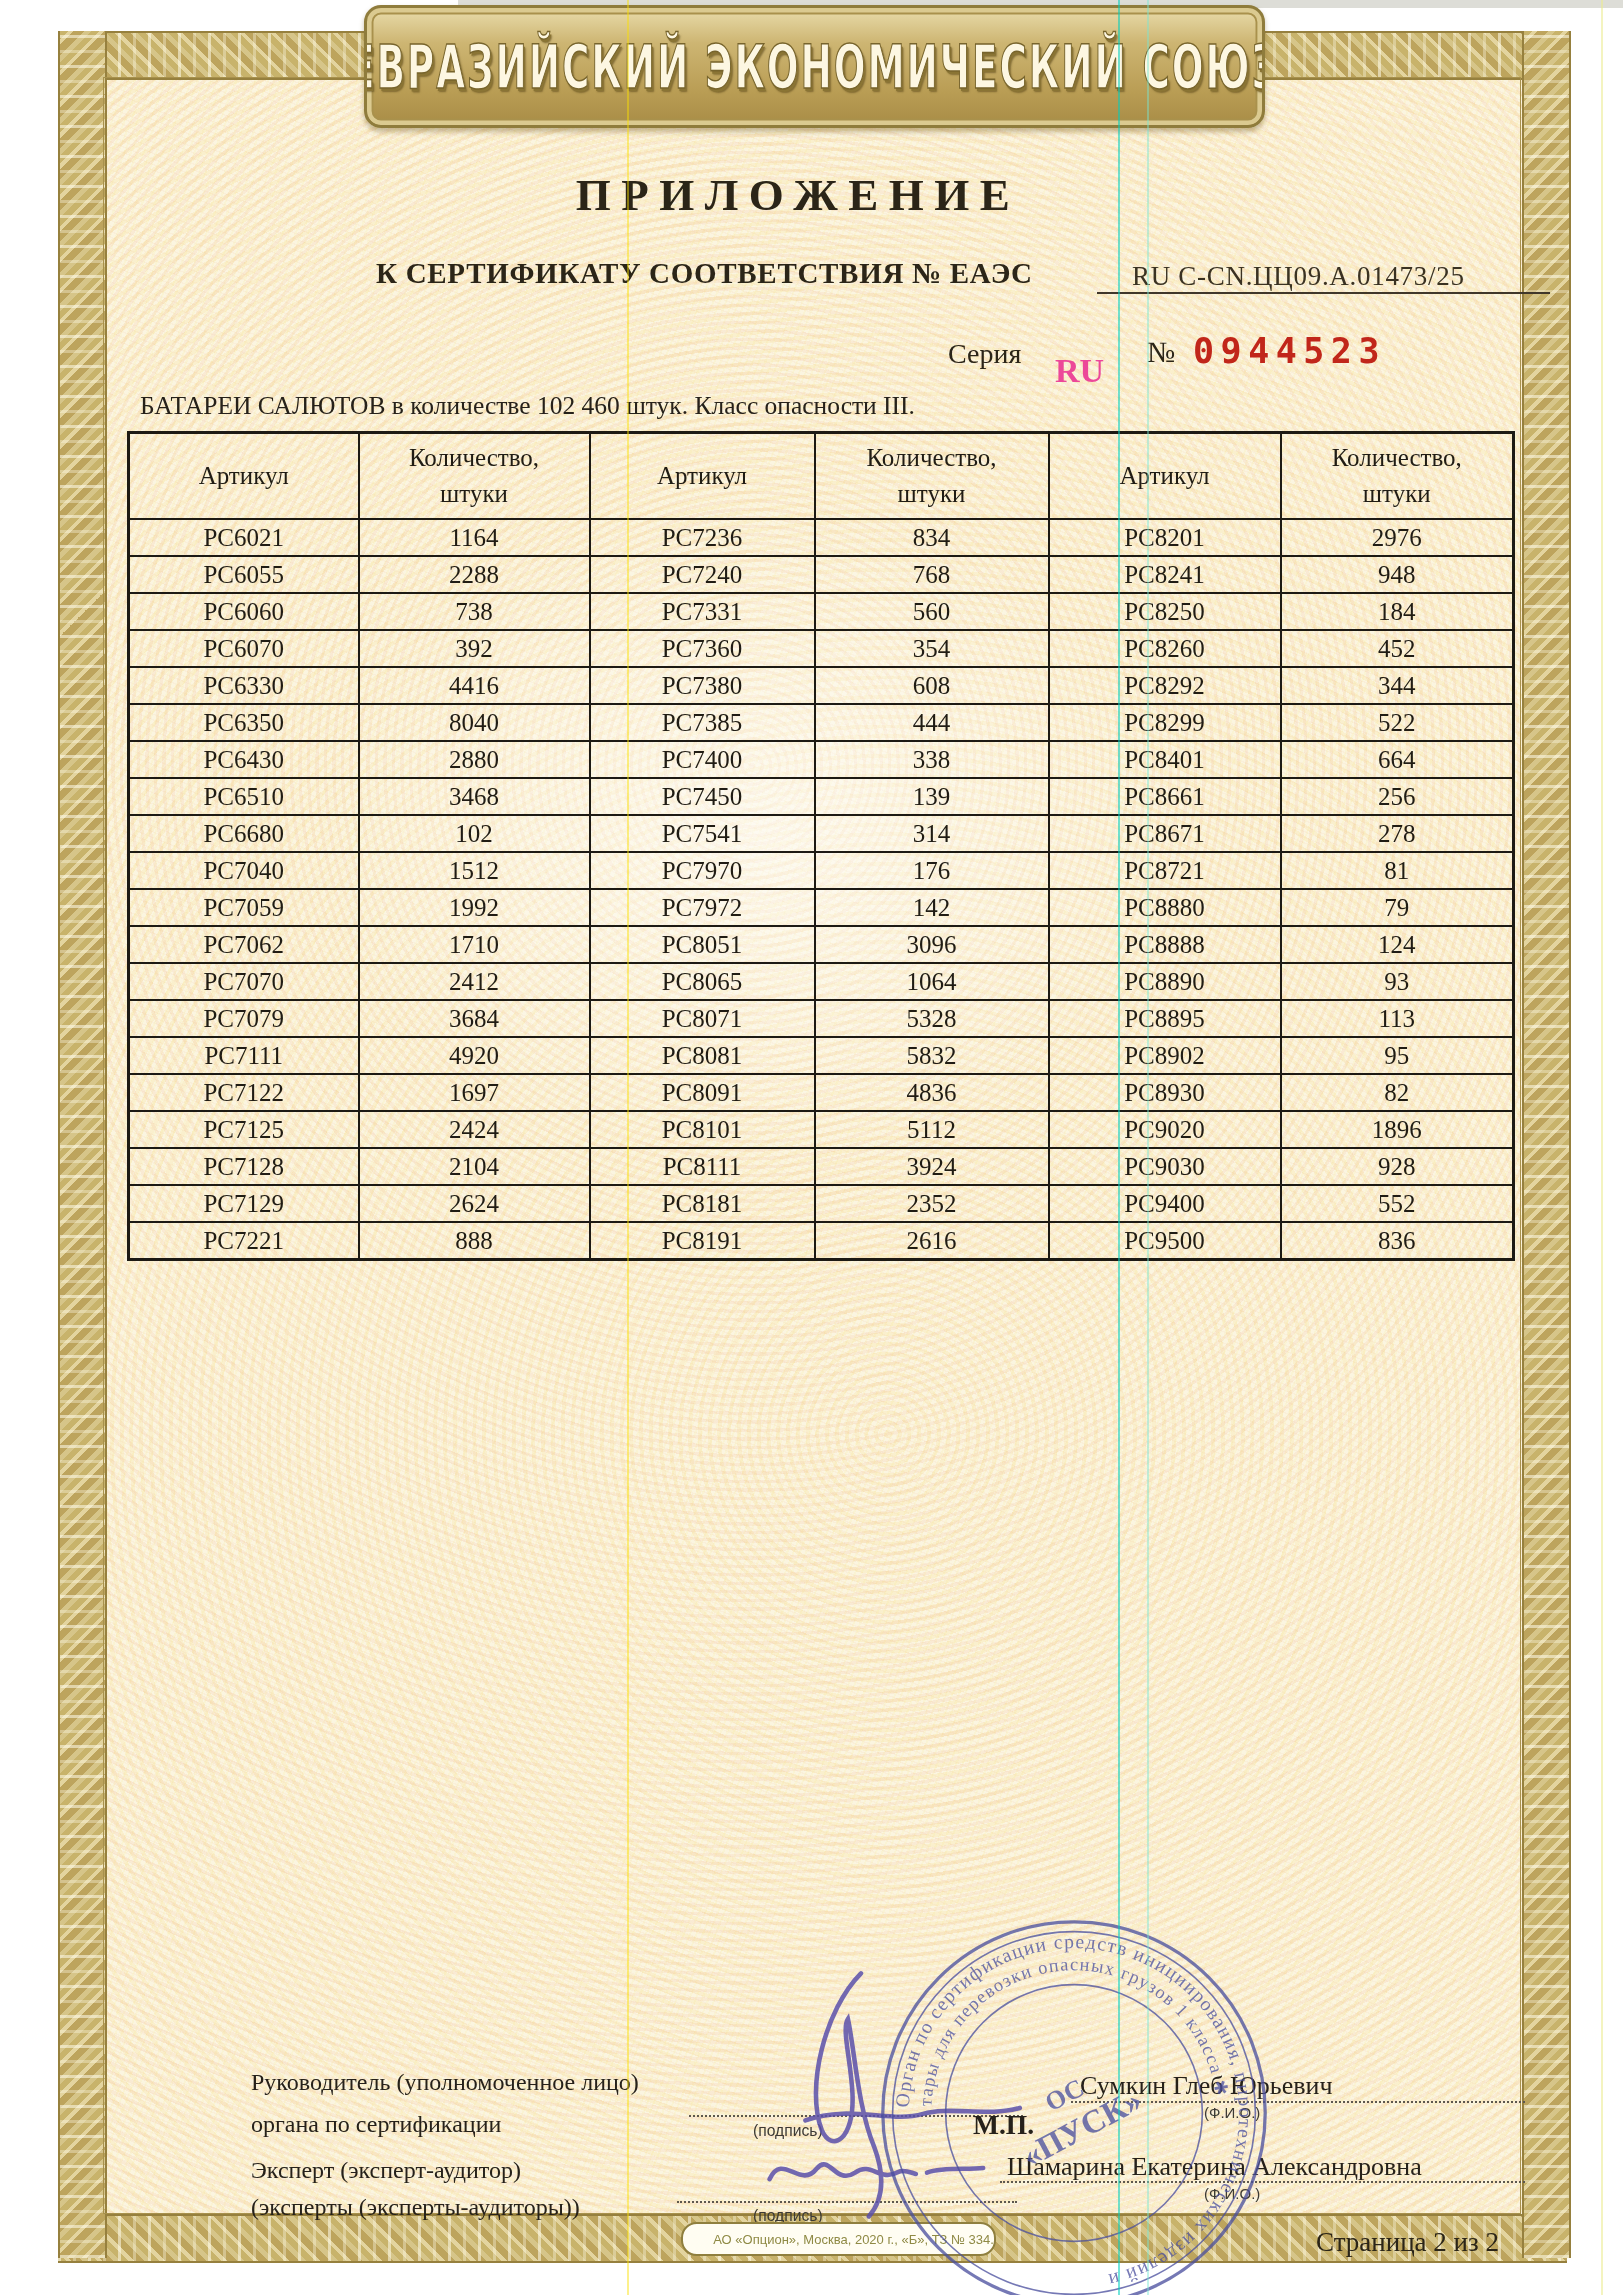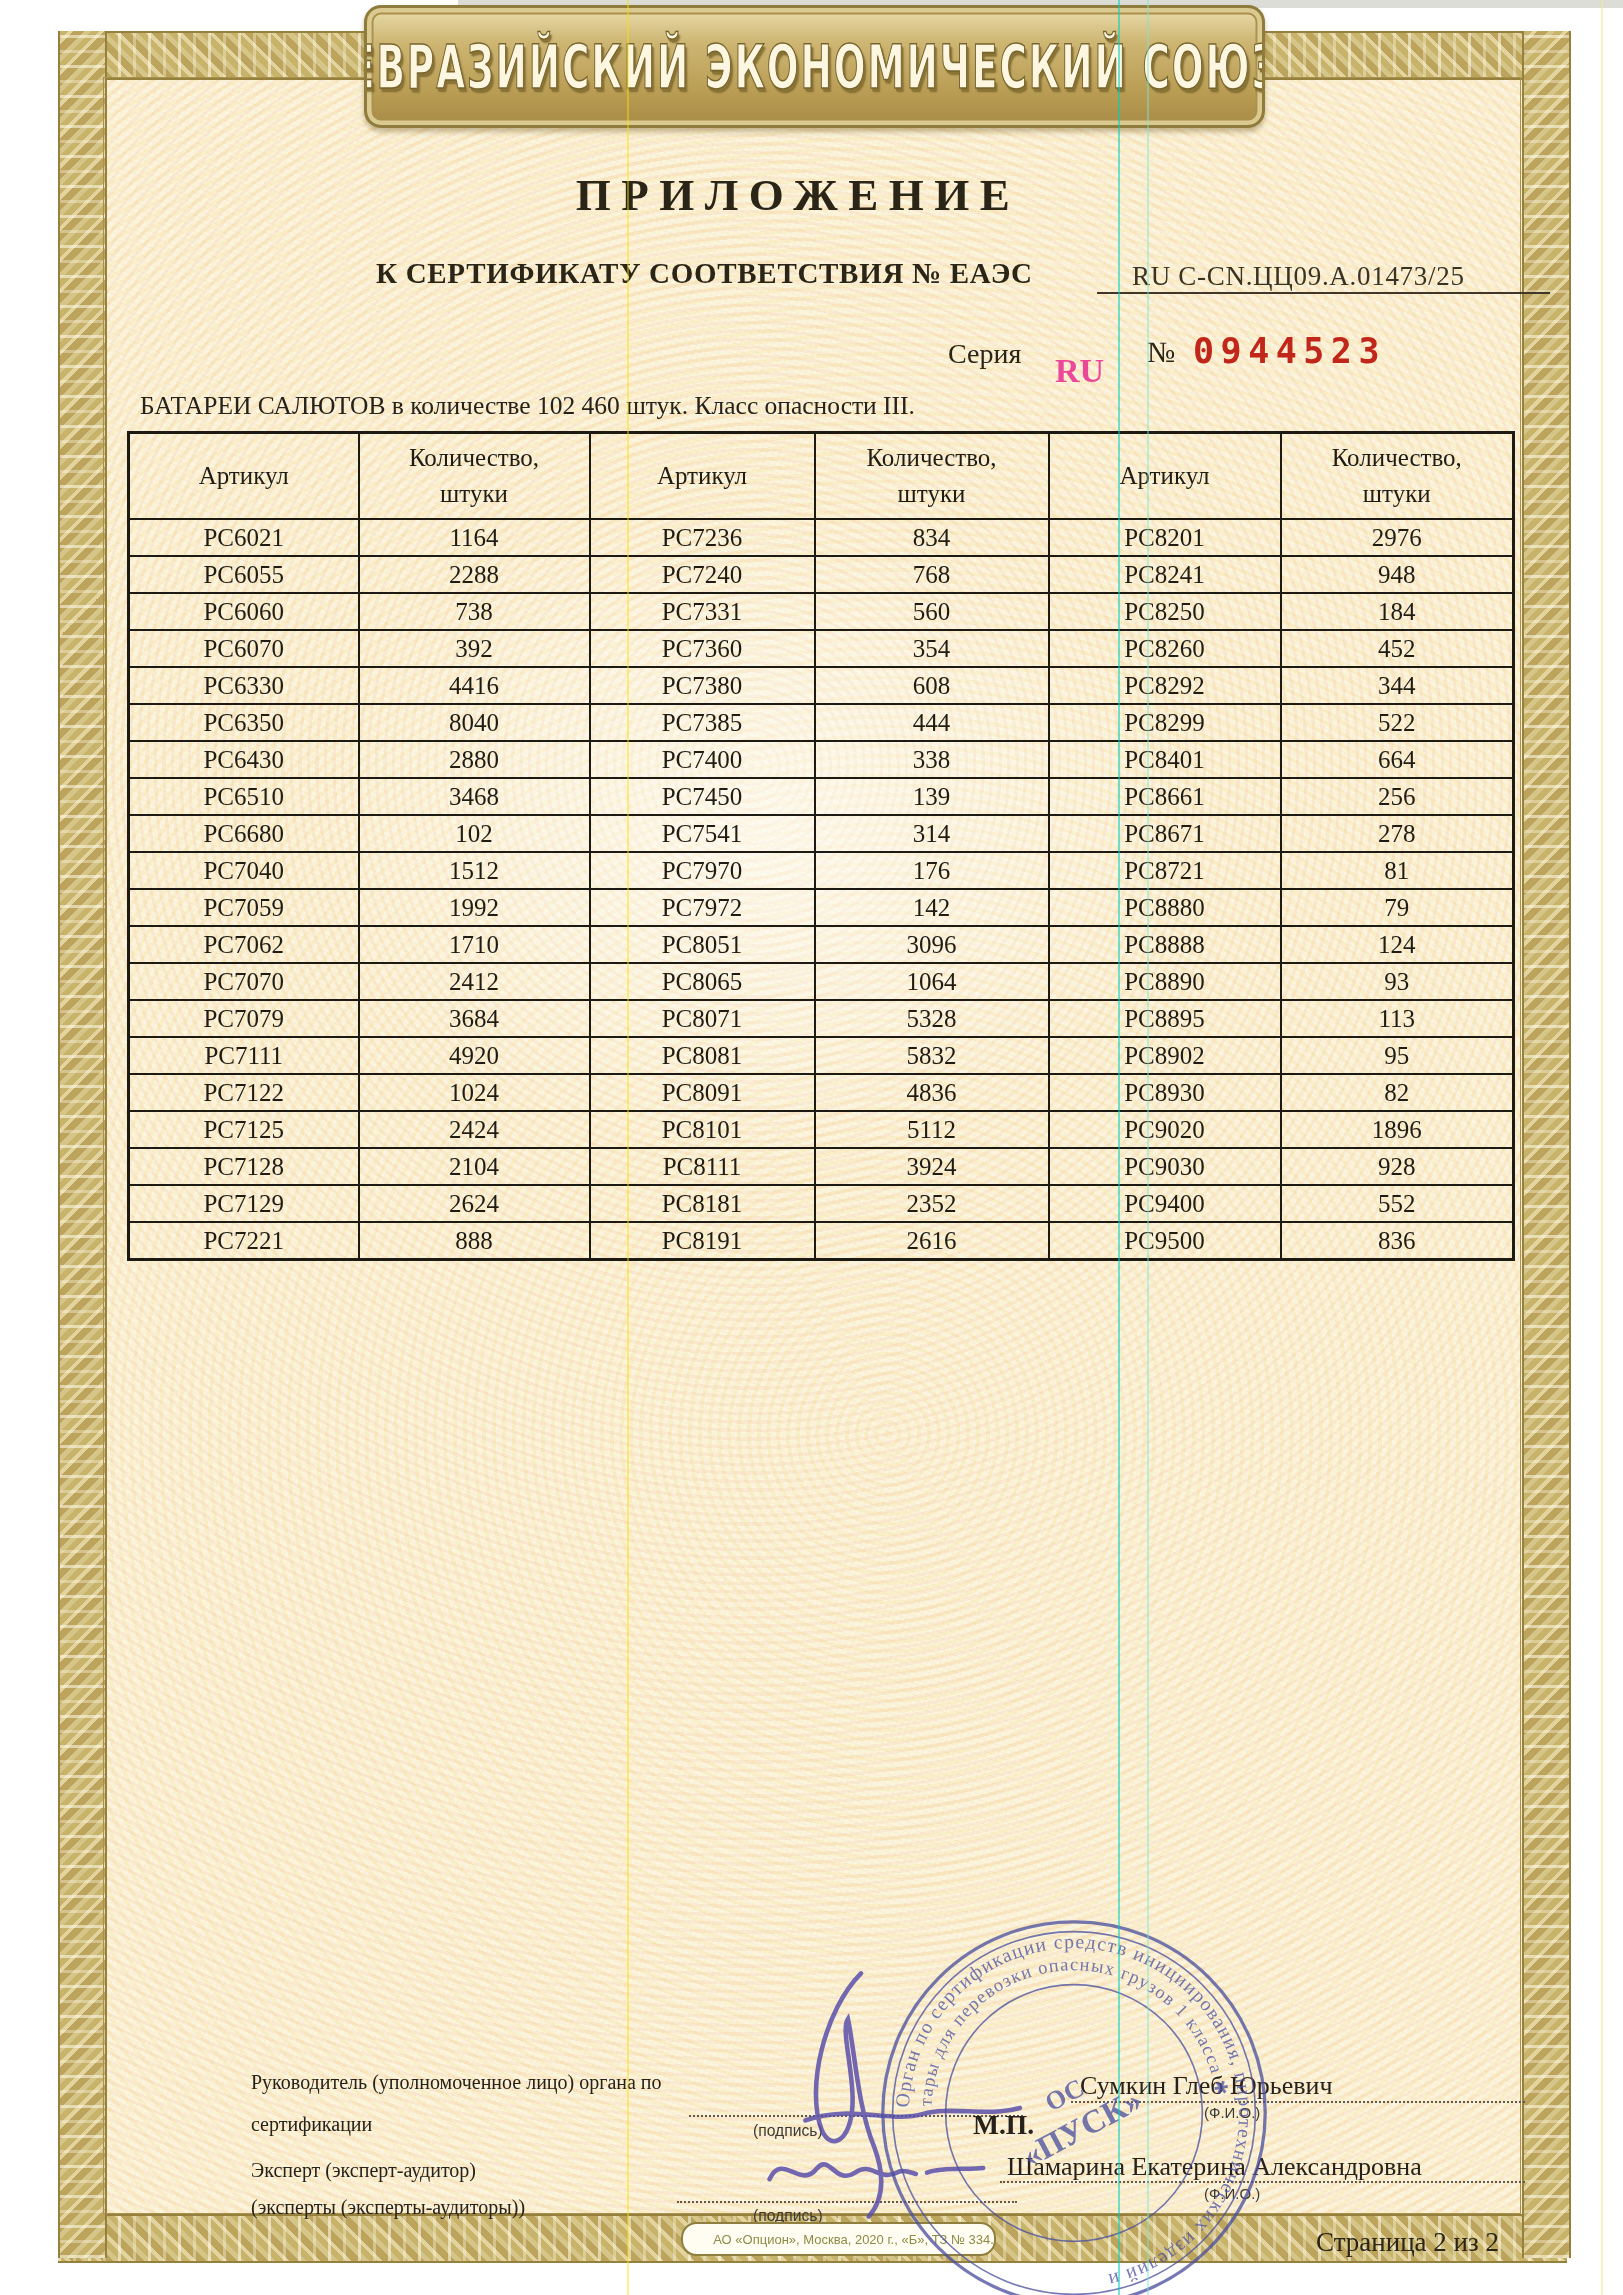--- a/index.html
+++ b/index.html
@@ -58,21 +58,21 @@
   .caption{position:absolute;left:140px;top:391px;font-size:25.5px;color:#26211a;}
   
   .tbl-wrap{position:absolute;left:127px;top:431px;}
   table{border-collapse:collapse;table-layout:fixed;width:1386px;background:transparent;}
   th,td{border:2px solid #1d1a14;text-align:center;padding:0;font-weight:normal;
         font-size:25px;color:#201c14;overflow:hidden;}
   table{border:3.3px solid #1d1a14;}
   th{height:84px;line-height:1.45;}
   td{height:35px;}
   
-  .f-label{position:absolute;font-size:20px;color:#26211a;}
+  .f-label{position:absolute;font-size:24px;color:#26211a;}
   .head-label{left:251px;top:2061px;width:452px;line-height:42px;}
   .expert-label{left:251px;top:2152px;line-height:37px;}
   .sig-line{position:absolute;border-top:2px dotted #5e584e;}
   .sig-line1{left:689px;top:2115px;width:334px;}
   .sig-line2{left:677px;top:2201px;width:340px;}
   .small-cap{position:absolute;font-family:"Liberation Sans","DejaVu Sans",sans-serif;font-size:15.7px;color:#3c3a34;}
   .podpis1{left:753px;top:2122px;}
   .podpis2{left:753px;top:2207px;}
   .mp{position:absolute;left:973px;top:2109px;font-size:27.5px;font-weight:bold;color:#26211a;z-index:30;}
   .head-name{position:absolute;left:1080px;top:2071px;font-size:26px;color:#26211a;z-index:30;}
@@ -265,21 +265,21 @@
           <tr>
             <td>PC7111</td>
             <td>4920</td>
             <td>PC8081</td>
             <td>5832</td>
             <td>PC8902</td>
             <td>95</td>
           </tr>
           <tr>
             <td>PC7122</td>
-            <td>1024</td>
+            <td>1697</td>
             <td>PC8091</td>
             <td>4836</td>
             <td>PC8930</td>
             <td>82</td>
           </tr>
           <tr>
             <td>PC7125</td>
             <td>2424</td>
             <td>PC8101</td>
             <td>5112</td>

